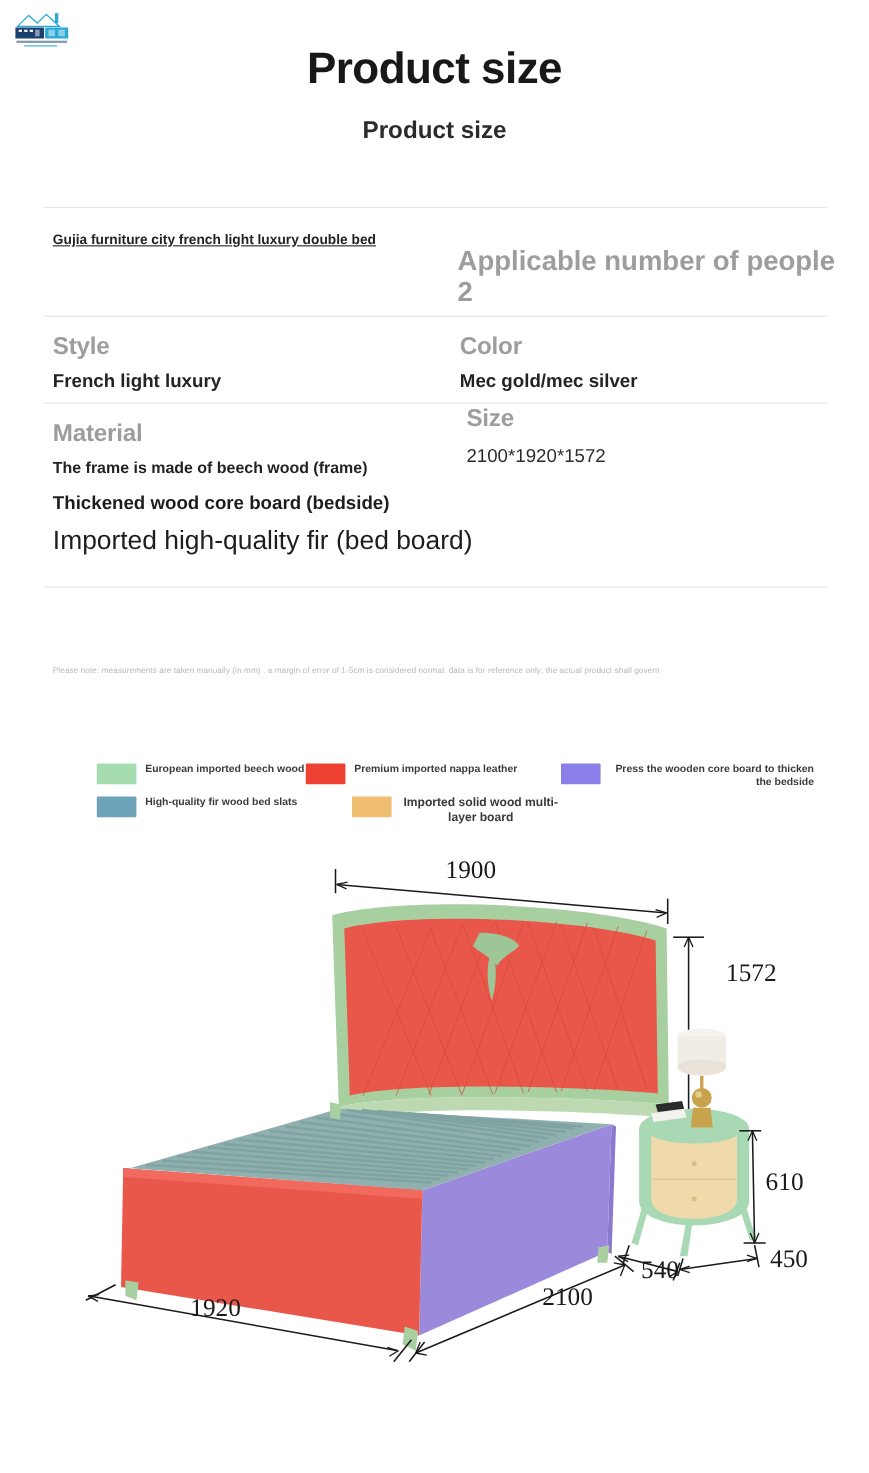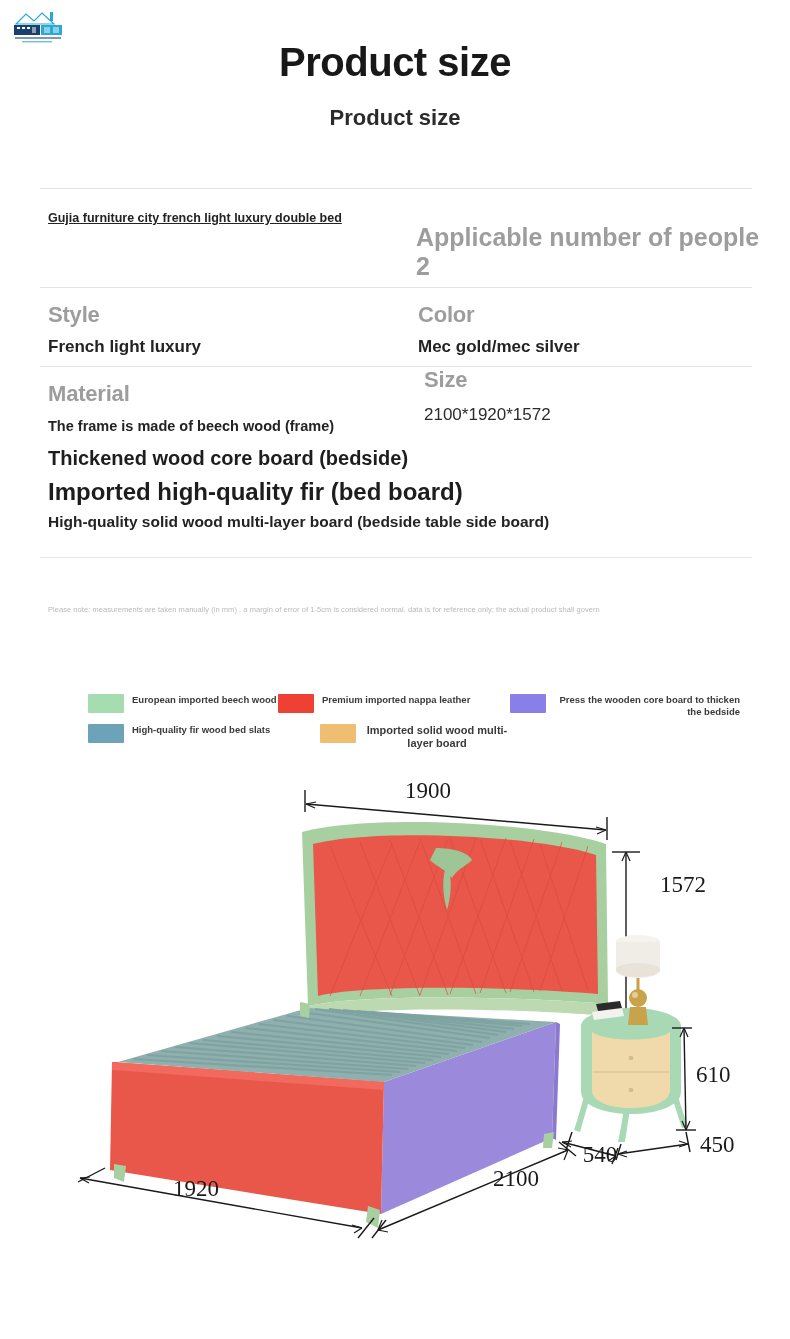--- a/index.html
+++ b/index.html
@@ -38,22 +38,22 @@
   .r1-right{font-size:25px;line-height:29px;color:#9d9d9d;font-weight:bold;padding-top:18px;width:350px;}
 
   .r2{padding:14px 0 8px 8px;}
   .r2 .lbl{font-size:22px;line-height:26px;}
   .r2 .val{font-size:17px;line-height:22px;margin-top:8px;}
   .r2 .col-r{padding-left:2px;}
 
   .r3{padding:14px 0 10px 8px;}
   .r3 .lbl{font-size:22px;line-height:26px;}
   .m1{font-size:14.5px;font-weight:bold;color:#232323;margin-top:10px;line-height:18px;}
-  .m2{font-size:20px;font-weight:bold;color:#1d1d1d;line-height:34px;margin-top:6px;white-space:nowrap;}
-  .m3{font-size:24px;font-weight:bold;color:#1d1d1d;line-height:34px;white-space:nowrap;}
+  .m2{font-size:17px;font-weight:bold;color:#1d1d1d;line-height:34px;margin-top:6px;white-space:nowrap;}
+  .m3{font-size:24px;font-weight:normal;color:#1d1d1d;line-height:34px;white-space:nowrap;}
   .m4{font-size:15.5px;font-weight:bold;color:#232323;line-height:22px;margin-top:2px;white-space:nowrap;}
   .size-val{font-size:17px;font-weight:normal;color:#2c2c2c;margin-top:12px;}
   .r3 .col-l{width:368px;flex:0 0 368px;}
   .r3-grid{position:relative;}
   .r3-size{position:absolute;left:384px;top:0;width:330px;}
 
   .note{
     position:absolute;left:48px;top:604px;width:700px;
     font-size:7.5px;color:#b9b9b9;letter-spacing:0.05px;line-height:11px;
   }
@@ -125,21 +125,20 @@
       </div>
     </div>
 
     <div class="rule"></div>
     <div class="r3 r3-grid">
       <div class="col-l">
         <div class="lbl">Material</div>
         <div class="m1">The frame is made of beech wood (frame)</div>
         <div class="m2">Thickened wood core board (bedside)</div>
         <div class="m3">Imported high-quality fir (bed board)</div>
-        <div class="m4">High-quality solid wood multi-layer board (bedside table side board)</div>
       </div>
       <div class="r3-size">
         <div class="lbl">Size</div>
         <div class="size-val">2100*1920*1572</div>
       </div>
     </div>
 
     <div class="rule" style="margin-top:14px"></div>
   </div>
 

